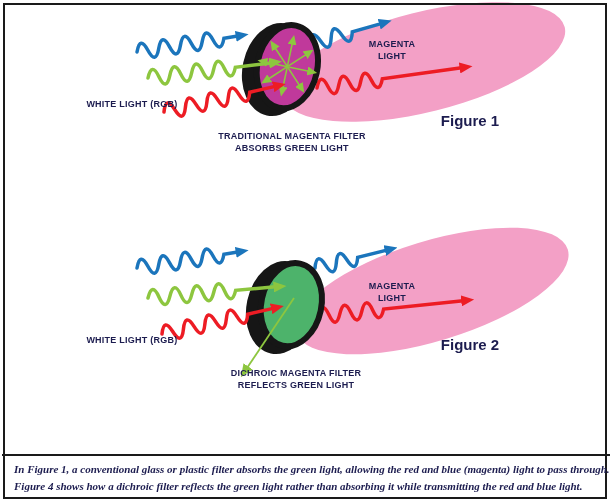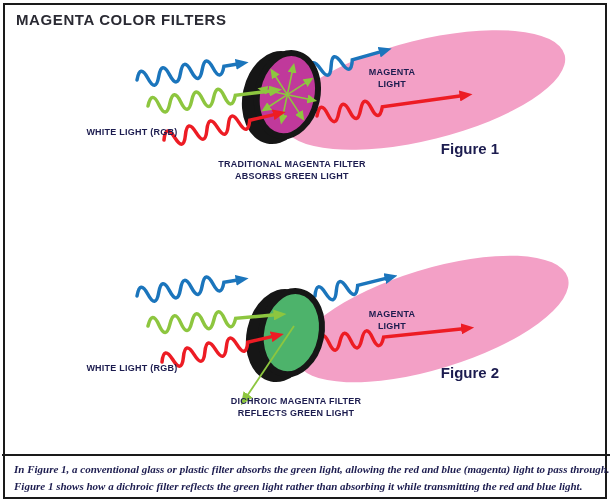--- a/index.html
+++ b/index.html
@@ -60,21 +60,20 @@
       </marker>
       <marker id="ar" markerUnits="userSpaceOnUse" markerWidth="13" markerHeight="11" refX="2" refY="5.5" orient="auto">
         <path d="M0,0 L13,5.5 L0,11 Z" fill="#ed1c24"></path>
       </marker>
       <marker id="ag2" markerUnits="userSpaceOnUse" markerWidth="10" markerHeight="9" refX="1.5" refY="4.5" orient="auto">
         <path d="M0,0 L10,4.5 L0,9 Z" fill="#8dc63f"></path>
       </marker>
     </defs>
   </svg>
 
-  <div class="title">MAGENTA COLOR FILTERS</div>
 
   <svg class="fig" viewBox="0 0 575 190" width="575" height="190">
 
     <ellipse cx="412" cy="62" rx="145" ry="50" transform="rotate(-14 412 62)" fill="#f3a0c6"></ellipse>
 
     <g transform="translate(298,44) rotate(-16)">
       <path d="M0,0 q5.5,-16 11,0 t11,0 t11,0 t11,0 l30,0" fill="none" stroke-width="3.5" stroke-linecap="round" marker-end="url(#ab)" stroke="#1b75bc"></path>
     </g>
     <g transform="translate(305,88) rotate(-8)">
       <path d="M0,0 q5.5,-16 11,0 t11,0 t11,0 t11,0 t11,0 t11,0 l80,0" fill="none" stroke-width="3.5" stroke-linecap="round" marker-end="url(#ar)" stroke="#ed1c24"></path>
@@ -144,15 +143,15 @@
     <text class="lbl" x="120" y="137" text-anchor="middle">WHITE LIGHT (RGB)</text>
     <text class="lbl" x="380" y="83" text-anchor="middle">MAGENTA</text>
     <text class="lbl" x="380" y="95" text-anchor="middle">LIGHT</text>
     <text class="lbl" x="284" y="170" text-anchor="middle">DICHROIC MAGENTA FILTER</text>
     <text class="lbl" x="284" y="182" text-anchor="middle">REFLECTS GREEN LIGHT</text>
     <text class="figlbl" x="458" y="144" text-anchor="middle">Figure 2</text>
   </svg>
 
   <div class="footer">
     <div>In Figure 1, a conventional glass or plastic filter absorbs the green light, allowing the red and blue (magenta) light to pass through.</div>
-    <div>Figure 1 shows how a dichroic filter reflects the green light rather than absorbing it while transmitting the red and blue light.</div>
+    <div>Figure 4 shows how a dichroic filter reflects the green light rather than absorbing it while transmitting the red and blue light.</div>
   </div>
 </div>
 
 </body></html>

